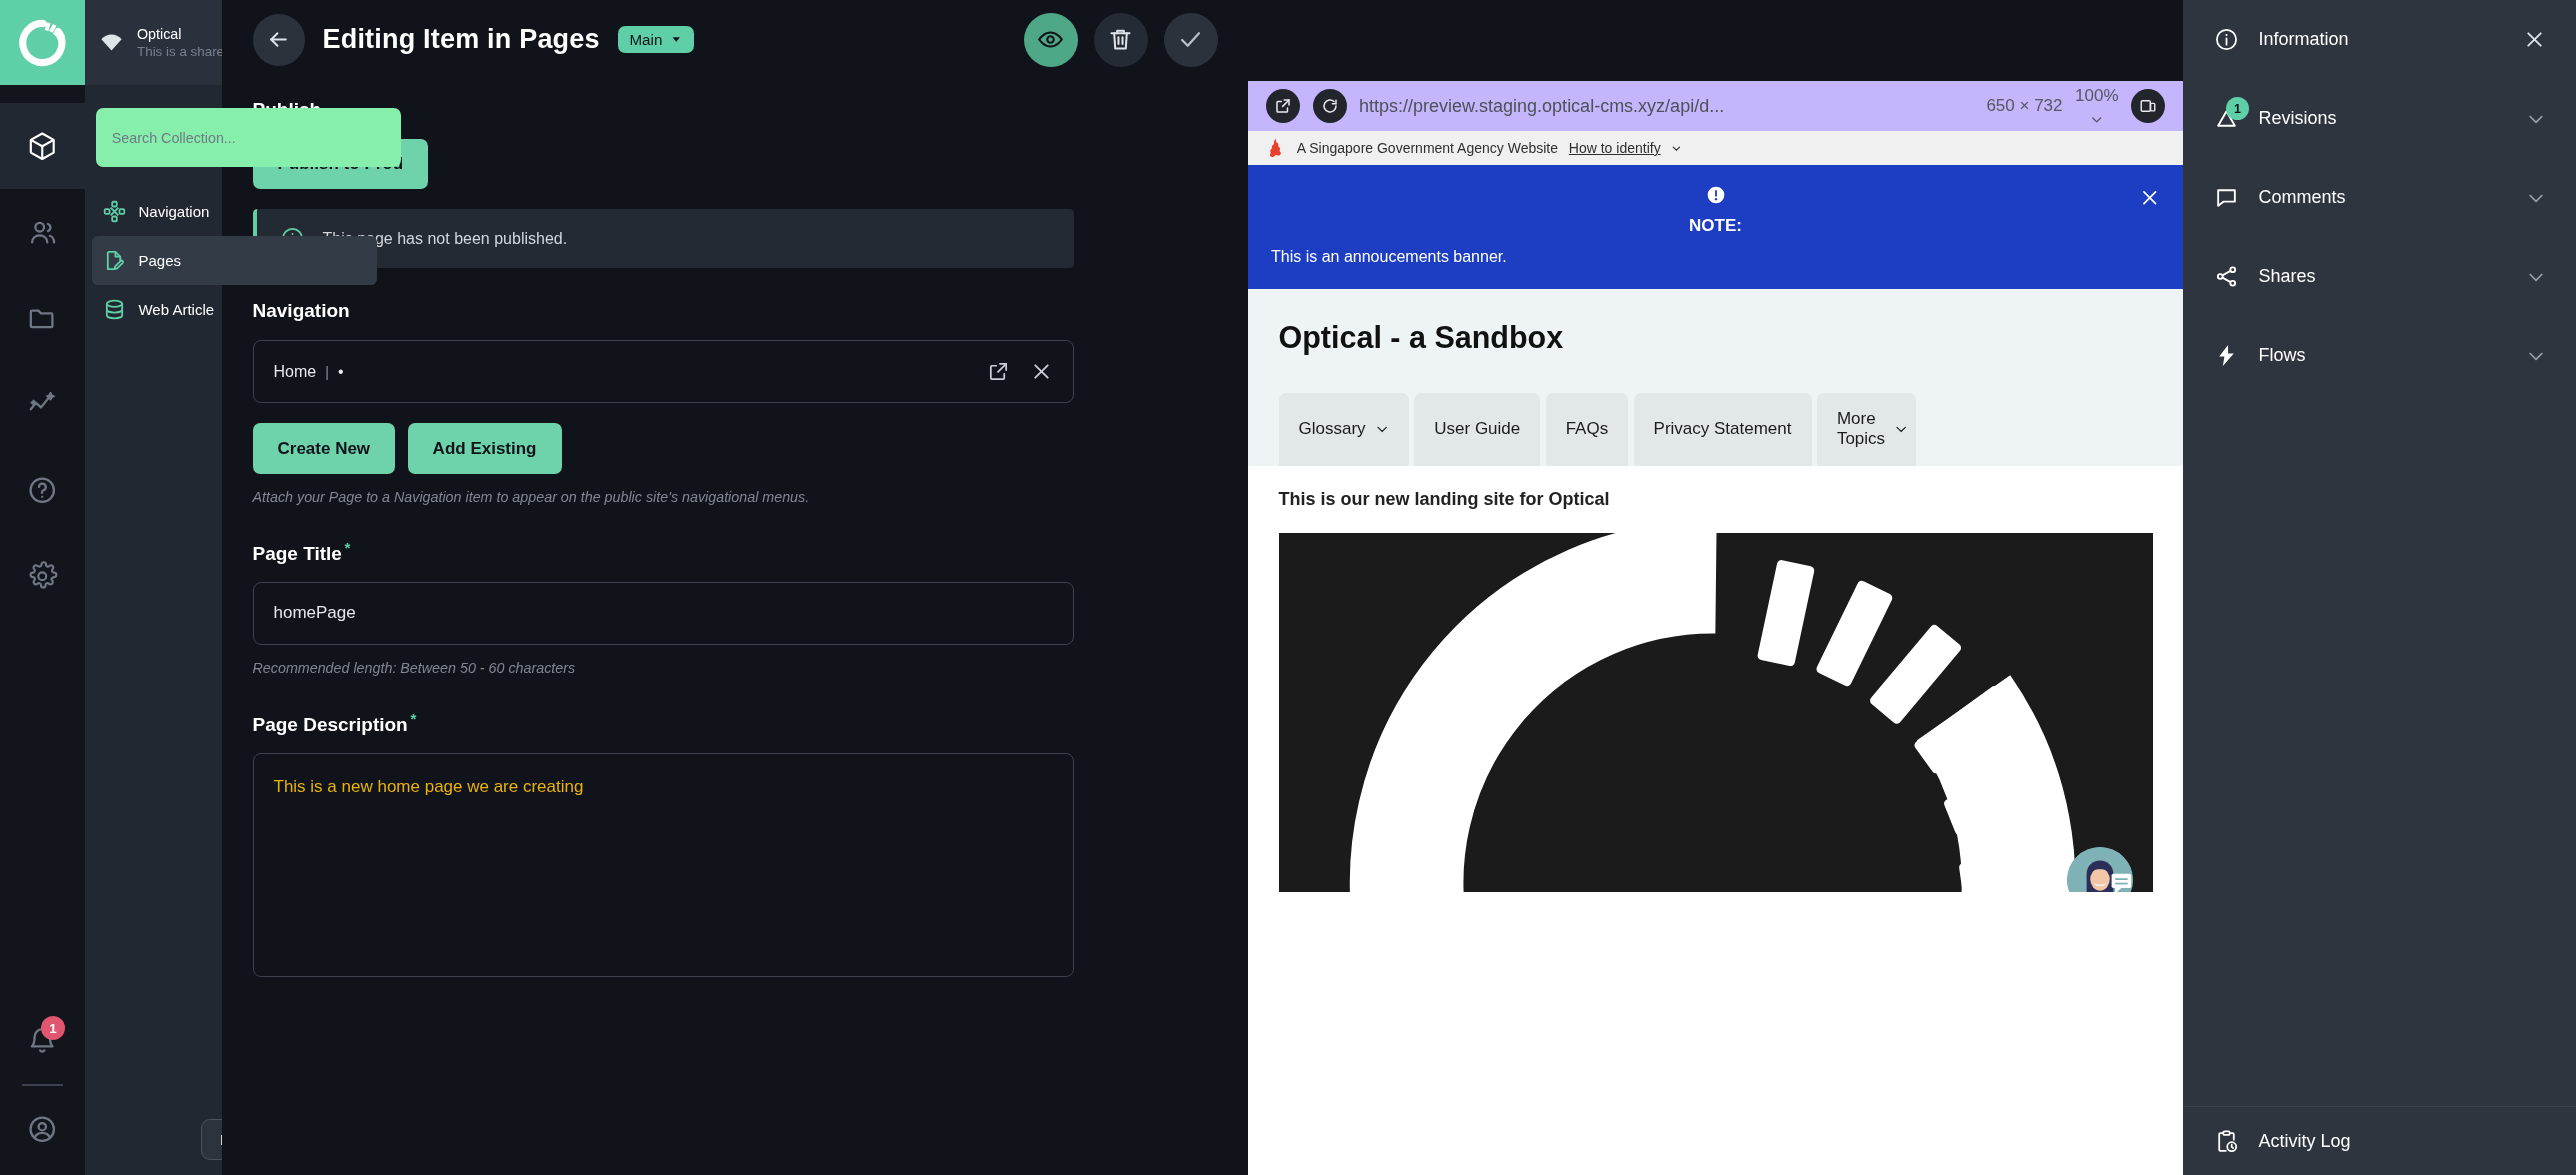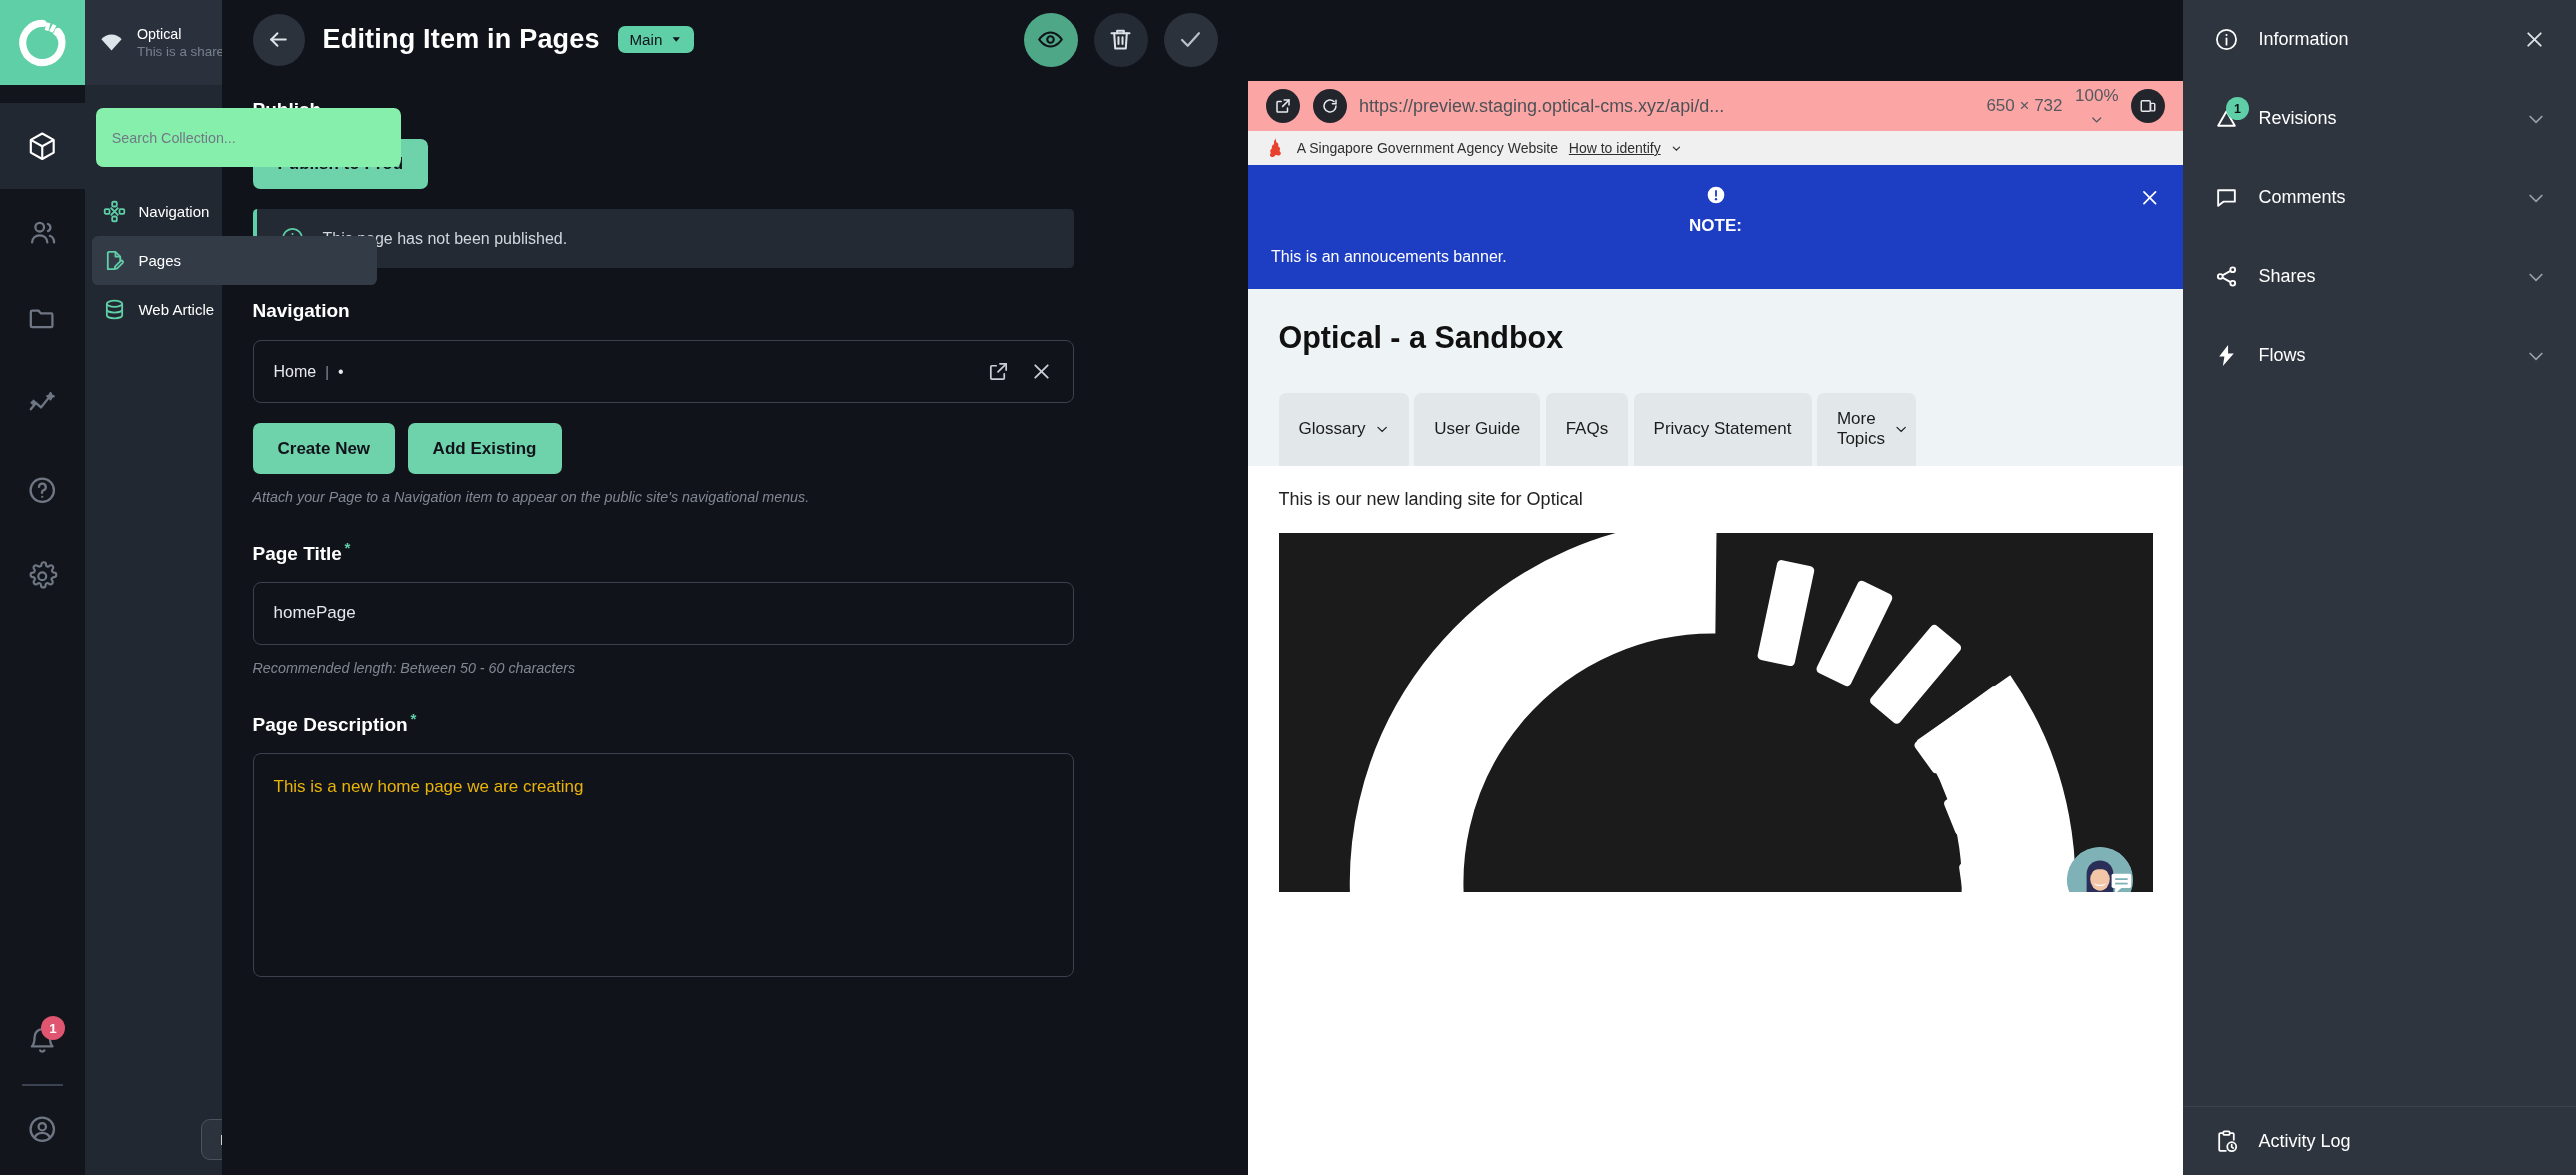--- a/index.html
+++ b/index.html
@@ -168,21 +168,21 @@
   
   .preview {
     flex: 0 0 935px; width: 935px;
     background: #ffffff;
     display: flex; flex-direction: column;
     margin-top: 81px; height: 1095px;
     overflow: hidden;
   }
   .chrome {
     height: 50px; display: flex; align-items: center; gap: 12.5px;
-    padding: 0 18px; background: #fca5a5; flex: 0 0 50px;
+    padding: 0 18px; background: #c4b5fd; flex: 0 0 50px;
   }
   .chrome-btn {
     width: 34px; height: 34px; border-radius: 50%;
     background: #22262c; display: flex; align-items: center; justify-content: center;
     flex: 0 0 34px;
   }
   .chrome-url {
     color: #4d5257; font-size: 18px; flex: 1 1 auto;
     white-space: nowrap; overflow: hidden;
   }
@@ -204,21 +204,21 @@
   .banner-close { position: absolute; right: 23px; top: 21.5px; font-size: 21.5px; color: #fff; line-height: 1;}
   .site-hero { background: #eef4f5; padding: 30.5px 30.5px 0 30.5px; flex: 0 0 auto;}
   .site-title { color: #111; font-size: 30.5px; font-weight: bold; }
   .site-nav { display: flex; gap: 5.4px; margin-top: 38px; align-items: stretch; }
   .site-tab {
     background: #e2e8e9; border-radius: 7.2px 7.2px 0 0;
     padding: 16px 20px; color: #1c1c1c; font-size: 17px;
     display: flex; align-items: center; gap: 9px; min-height: 59px;
   }
   .site-tab.multiline { flex-direction: row; align-items: center; max-width: 99px; }
-  .site-body { background: #fff; padding: 23px 30.5px 0 30.5px; flex: 1 1 auto; position: relative; overflow: hidden;}
+  .site-body { background: #fff; padding: 23px 30.5px 0 30.5px; flex: 1 1 auto; position: relative; overflow: hidden; font-weight: bold;}
   .site-text { color: #222; font-size: 18px; }
   .hero-img {
     margin-top: 23px; background: #1b1b1b;
     height: 359px; position: relative; overflow: hidden;
   }
   .chat-avatar {
     position: absolute; right: 20px; bottom: -21.5px;
     width: 66px; height: 66px; border-radius: 50%;
     background: #78b0b5; overflow: hidden;
   }

